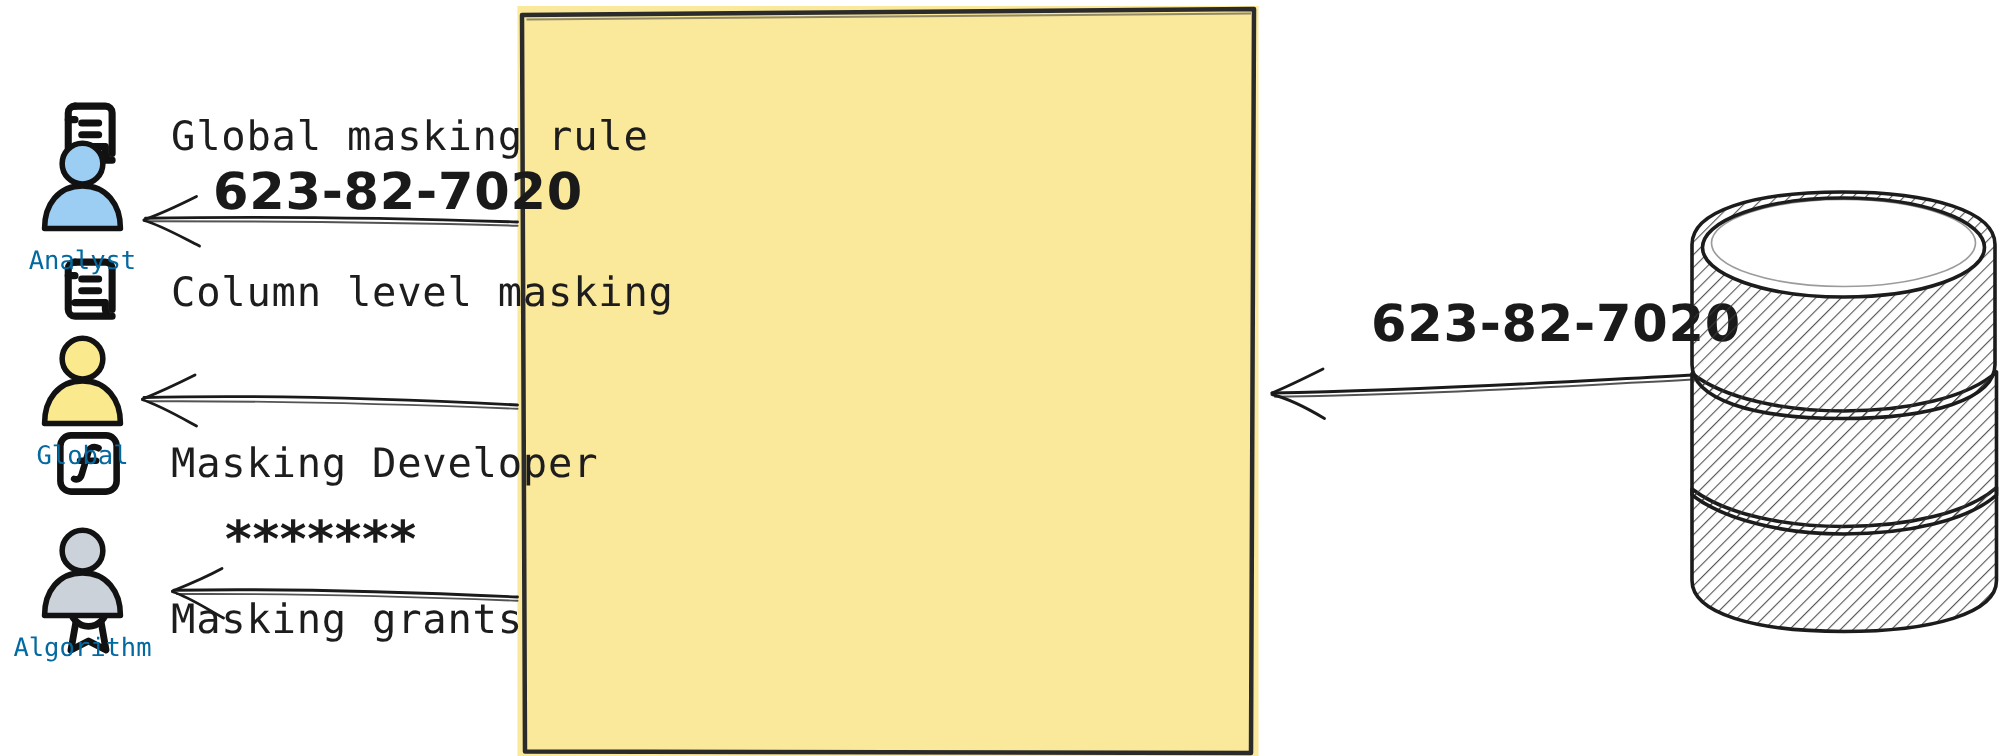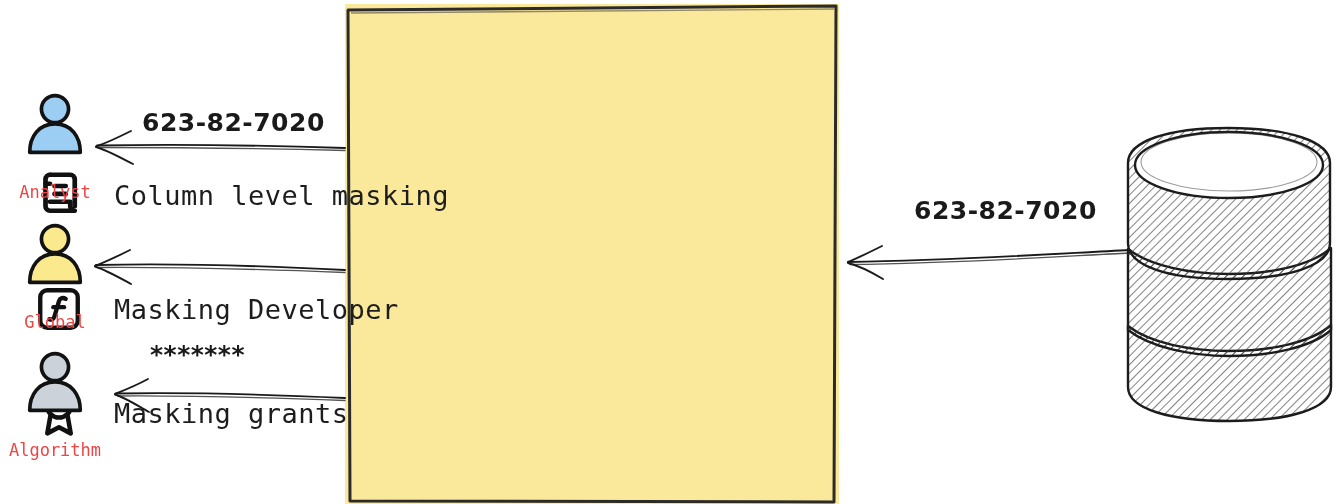--- a/index.html
+++ b/index.html
@@ -68,32 +68,32 @@
   .actor .actor-icon {
     width: 110px;
     height: 82px;
     display: flex;
     align-items: flex-end;
     justify-content: center;
   }
   .actor .actor-label {
     font-family: "DejaVu Sans Mono", monospace;
     font-size: 17px;
-    color: #ef4444;
-    margin-top: 18px;
+    color: #0369a1;
+    margin-top: 0;
     letter-spacing: 0px;
     white-space: nowrap;
   }
 
   
   .flow-label {
     position: absolute;
     font-family: "DejaVu Sans", sans-serif;
     font-weight: bold;
-    font-size: 25px;
+    font-size: 34px;
     color: #1a1a1a;
     letter-spacing: 0.5px;
     white-space: nowrap;
   }
 
   
   #sketch-layer {
     left: 0;
     top: 0;
     width: 1340px;
@@ -106,20 +106,32 @@
 
 <div id="canvas">
 
   <div class="abs" id="center-panel"></div>
 
   <svg class="abs" id="center-panel-border" viewBox="0 0 494 500">
     <path d="M3,6 L491,2 L489,498 L5,497 Z" fill="none" stroke="#2b2b2b" stroke-width="3" stroke-linejoin="round"></path>
     <path d="M6,9 L489,5" fill="none" stroke="#3a3a3a" stroke-width="1.4" opacity="0.55"></path>
   </svg>
 
+  <div class="panel-item" style="top:56px">
+    <span class="pi-icon">
+      <svg width="54" height="54" viewBox="0 0 24 24" fill="none" stroke="#111111" stroke-width="2.1" stroke-linecap="round" stroke-linejoin="round">
+        <path d="M8 3h9a2 2 0 0 1 2 2v12"></path>
+        <path d="M8 3a2 2 0 0 0-2 2v2h2"></path>
+        <path d="M6 7v10a2 2 0 0 0 2 2h11a2 2 0 0 1-2-2v-2H8"></path>
+        <path d="M10 8h5"></path>
+        <path d="M10 11.5h5"></path>
+      </svg>
+    </span>
+    <span class="pi-label">Global masking rule</span>
+  </div>
 
   <div class="panel-item" style="top:160px">
     <span class="pi-icon">
       <svg width="54" height="54" viewBox="0 0 24 24" fill="none" stroke="#111111" stroke-width="2.1" stroke-linecap="round" stroke-linejoin="round">
         <path d="M8 3h9a2 2 0 0 1 2 2v12"></path>
         <path d="M8 3a2 2 0 0 0-2 2v2h2"></path>
         <path d="M6 7v10a2 2 0 0 0 2 2h11a2 2 0 0 1-2-2v-2H8"></path>
         <path d="M10 8h5"></path>
         <path d="M10 11.5h5"></path>
       </svg>

